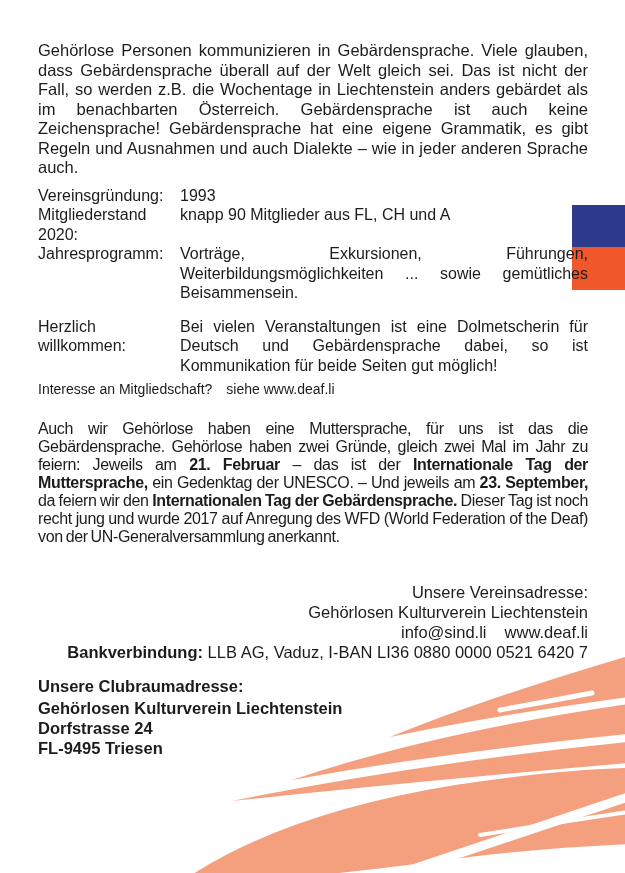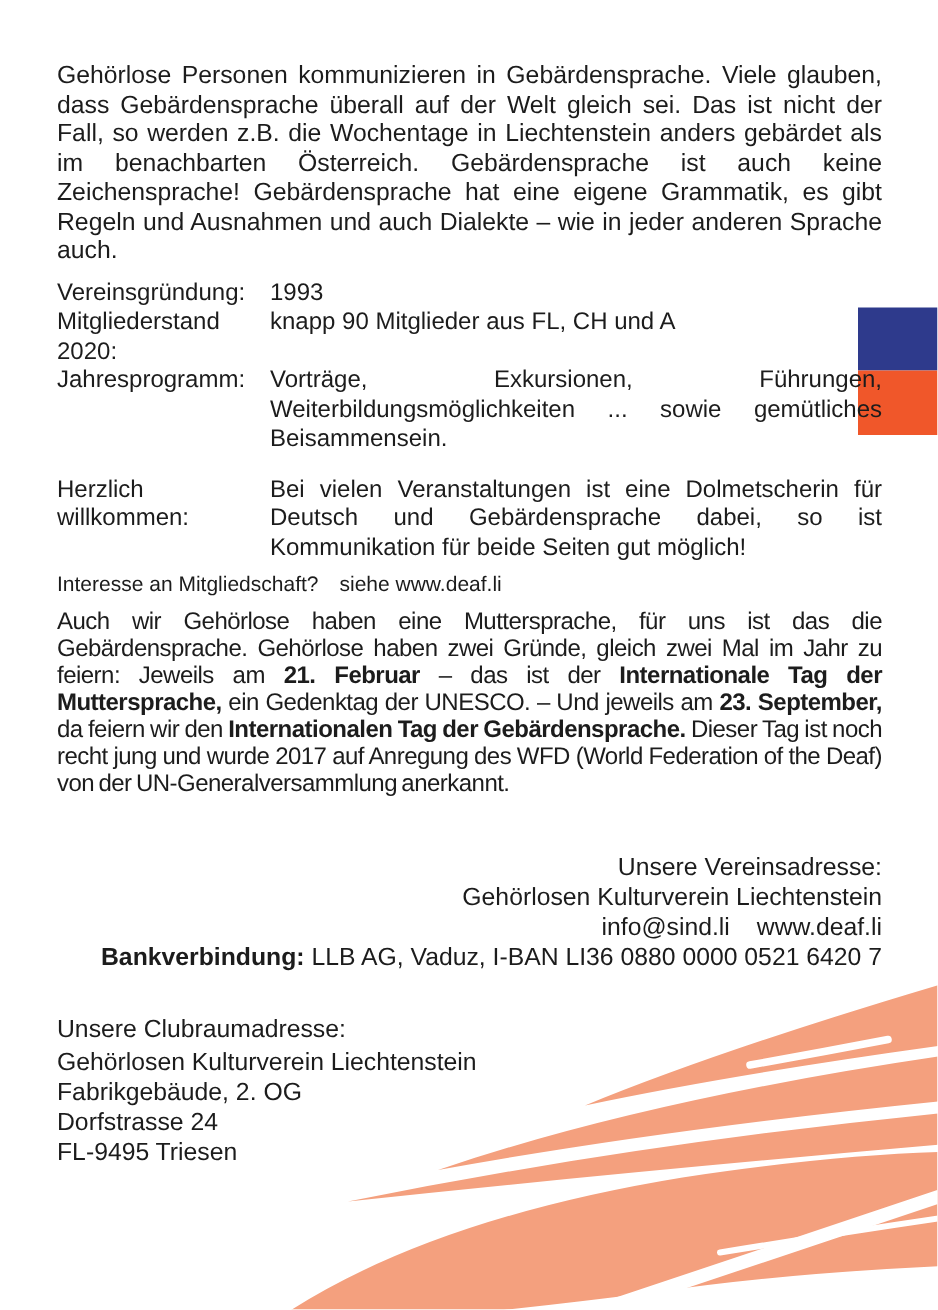--- a/index.html
+++ b/index.html
@@ -55,31 +55,31 @@
     text-align:justify;
     hyphens:auto;
   }
   .membership{
     margin-top:5px;
     font-size:14px;
     line-height:19.5px;
   }
   .membership .q{margin-right:14px;}
   .celebration{
-    margin-top:6px;
+    margin-top:20px;
     font-size:16px;
     line-height:18px;
     letter-spacing:-0.35px;
     word-spacing:-1.2px;
     text-align:justify;
     hyphens:auto;
   }
   .addr-block{font-size:16.5px;line-height:20px;}
   .addr-verein{margin-top:36px;text-align:right;}
-  .addr-club{margin-top:28px;}
+  .addr-club{margin-top:14px;font-weight:bold;}
   .addr-note{
     font-size:13.5px;
     line-height:22px;
   }
   .addr-club .addr-line.first{margin-top:2px;}
   .email-line .email{margin-right:18px;}
   .squares{
     position:absolute;
     right:0;top:205px;
     width:53px;
@@ -154,18 +154,17 @@
     <div class="addr-line">Gehörlosen Kulturverein Liechtenstein</div>
     <div class="addr-line email-line">
       <span class="email">info@sind.li</span><span>www.deaf.li</span>
     </div>
     <div class="addr-line"><span style="font-weight: 700;">Bankverbindung:</span><span> LLB AG, Vaduz, I-BAN LI36 0880 0000 0521 6420 7</span></div>
   </div>
 
   <div class="addr-block addr-club">
     <div class="addr-line">Unsere Clubraumadresse:</div>
     <div class="addr-line first">Gehörlosen Kulturverein Liechtenstein</div>
-    <div class="addr-line">Fabrikgebäude, 2. OG</div>
     <div class="addr-line">Dorfstrasse 24</div>
     <div class="addr-line">FL-9495 Triesen</div>
   </div>
 
 </div>
 
 </body></html>

